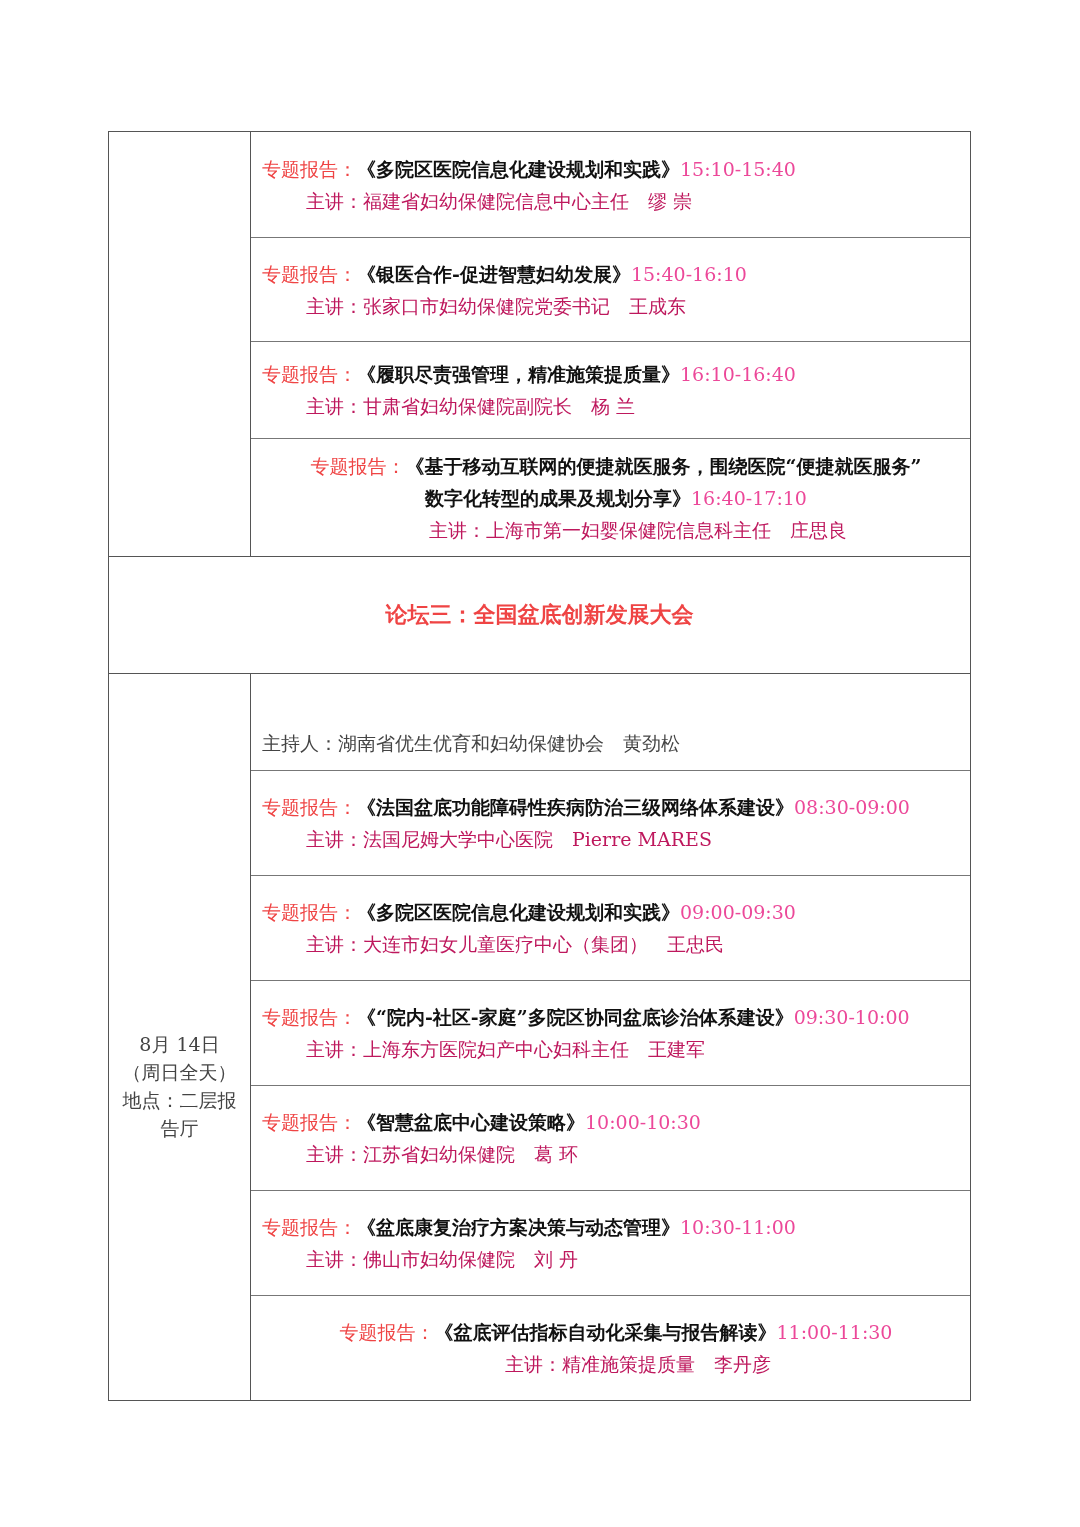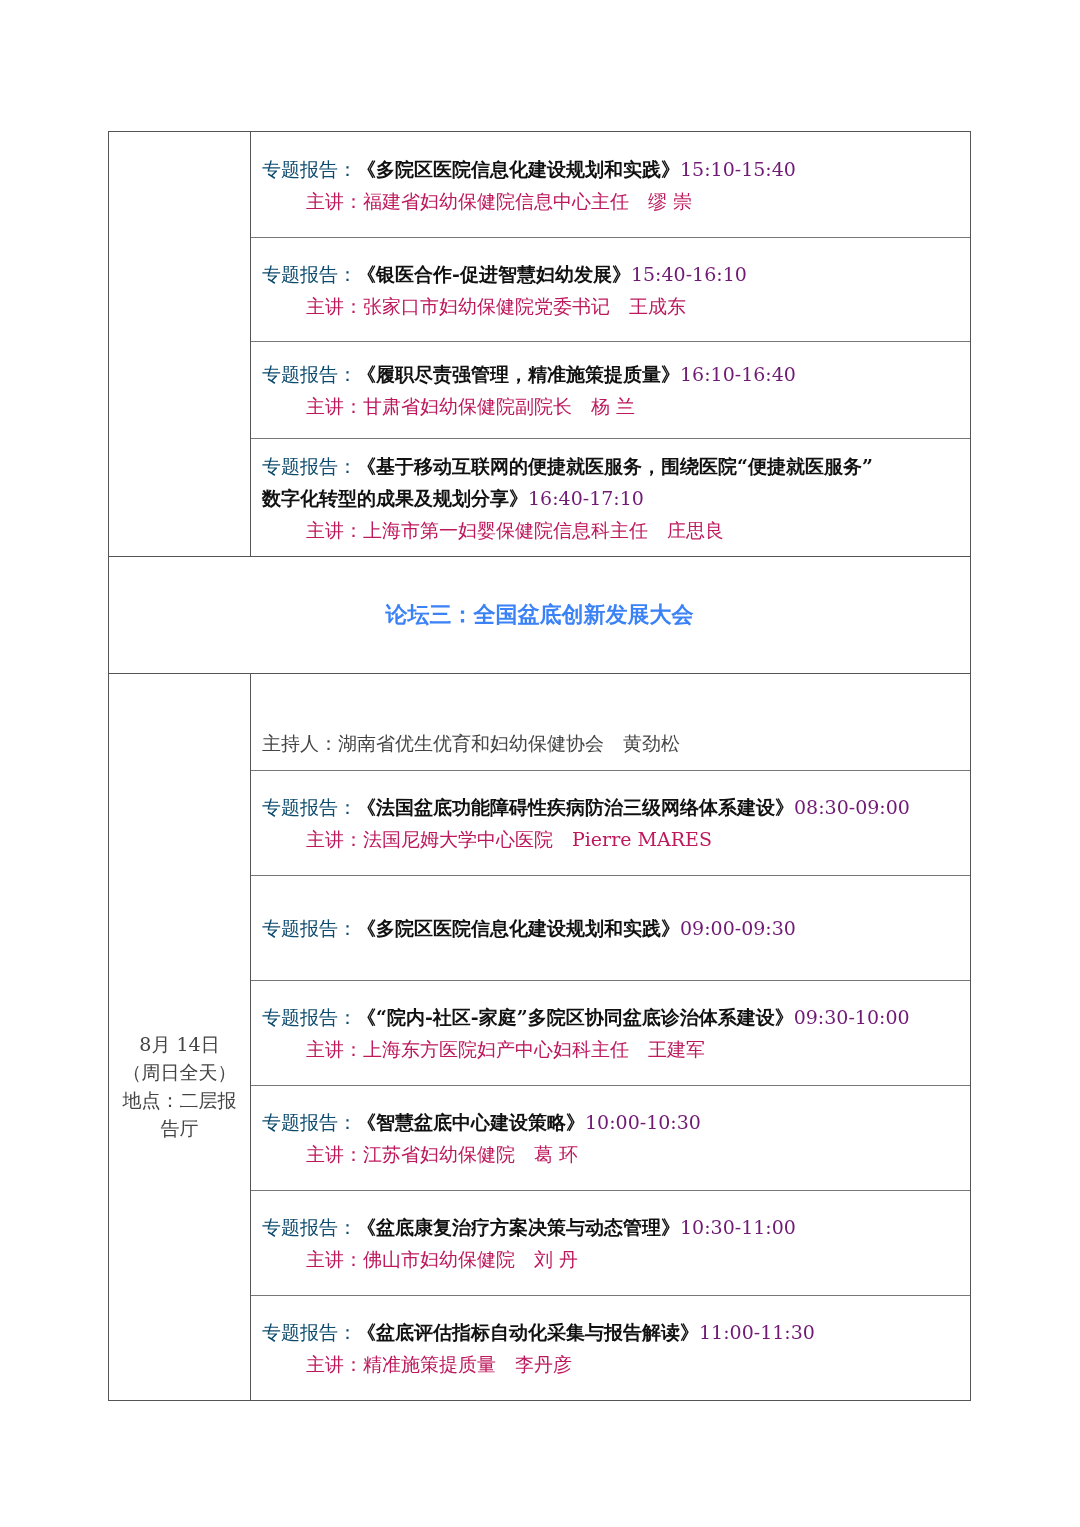--- a/index.html
+++ b/index.html
@@ -7,28 +7,28 @@
          font-family:"DejaVu Serif", "Liberation Serif", serif; color:#222; }
   .tbl { position:absolute; left:108px; top:131px; width:863px;
          border:1.5px solid #555; box-sizing:border-box; }
   .sec { display:flex; border-bottom:1.5px solid #555; box-sizing:border-box; }
   .sec:last-child { border-bottom:none; }
   .left { width:142px; border-right:1.5px solid #555; box-sizing:border-box;
           display:flex; align-items:center; justify-content:center; flex-shrink:0; }
   .right { flex:1; }
   .row { border-bottom:1.5px solid #777; box-sizing:border-box; padding:0 0 0 11px;
          display:flex; flex-direction:column; justify-content:center; }
-  .row:last-child { border-bottom:none; }
+  .row:last-child { border-bottom:none;text-align:center; }
   .line1 { font-size:19px; line-height:32px; white-space:nowrap; color:#444; }
-  .line1 .lbl { color:#0c4a6e; }
+  .line1 .lbl { color:#ef4444; }
   .line1 .title { font-weight:bold; color:#111; }
-  .line1 .time { color:#701a75; }
+  .line1 .time { color:#ec4899; }
   .line2 { font-size:19px; line-height:32px; padding-left:44px; color:#be185d; white-space:nowrap; }
   .forum-title { height:116px; display:flex; align-items:center; justify-content:center;
-                 font-size:22px; font-weight:bold; color:#3b82f6; border-bottom:1.5px solid #555; }
+                 font-size:22px; font-weight:bold; color:#ef4444; border-bottom:1.5px solid #555; }
   .date-box { text-align:center; font-size:19px; line-height:28px; color:#444; padding:0 4px; }
   .host { font-size:19px; color:#444;margin-top:43px; }
 </style>
 </head>
 <body>
 
 <div class="tbl">
 
   <div class="sec">
     <div class="left"></div>
@@ -67,20 +67,21 @@
     <div class="right">
       <div class="row" style="height:97px">
         <div class="host">主持人：湖南省优生优育和妇幼保健协会　黄劲松</div>
       </div>
       <div class="row" style="height:105px">
         <div class="line1"><span class="lbl">专题报告：</span><span class="title">《法国盆底功能障碍性疾病防治三级网络体系建设》</span><span class="time">08:30-09:00</span></div>
         <div class="line2"><span>主讲：</span><span>法国尼姆大学中心医院　Pierre MARES</span></div>
       </div>
       <div class="row" style="height:105px">
         <div class="line1"><span class="lbl">专题报告：</span><span class="title">《多院区医院信息化建设规划和实践》</span><span class="time">09:00-09:30</span></div>
+        <div class="line2"><span>主讲：</span><span>大连市妇女儿童医疗中心（集团）　王忠民</span></div>
       </div>
       <div class="row" style="height:105px">
         <div class="line1"><span class="lbl">专题报告：</span><span class="title">《“院内-社区-家庭”多院区协同盆底诊治体系建设》</span><span class="time">09:30-10:00</span></div>
         <div class="line2"><span>主讲：</span><span>上海东方医院妇产中心妇科主任　王建军</span></div>
       </div>
       <div class="row" style="height:105px">
         <div class="line1"><span class="lbl">专题报告：</span><span class="title">《智慧盆底中心建设策略》</span><span class="time">10:00-10:30</span></div>
         <div class="line2"><span>主讲：</span><span>江苏省妇幼保健院　葛 环</span></div>
       </div>
       <div class="row" style="height:105px">

